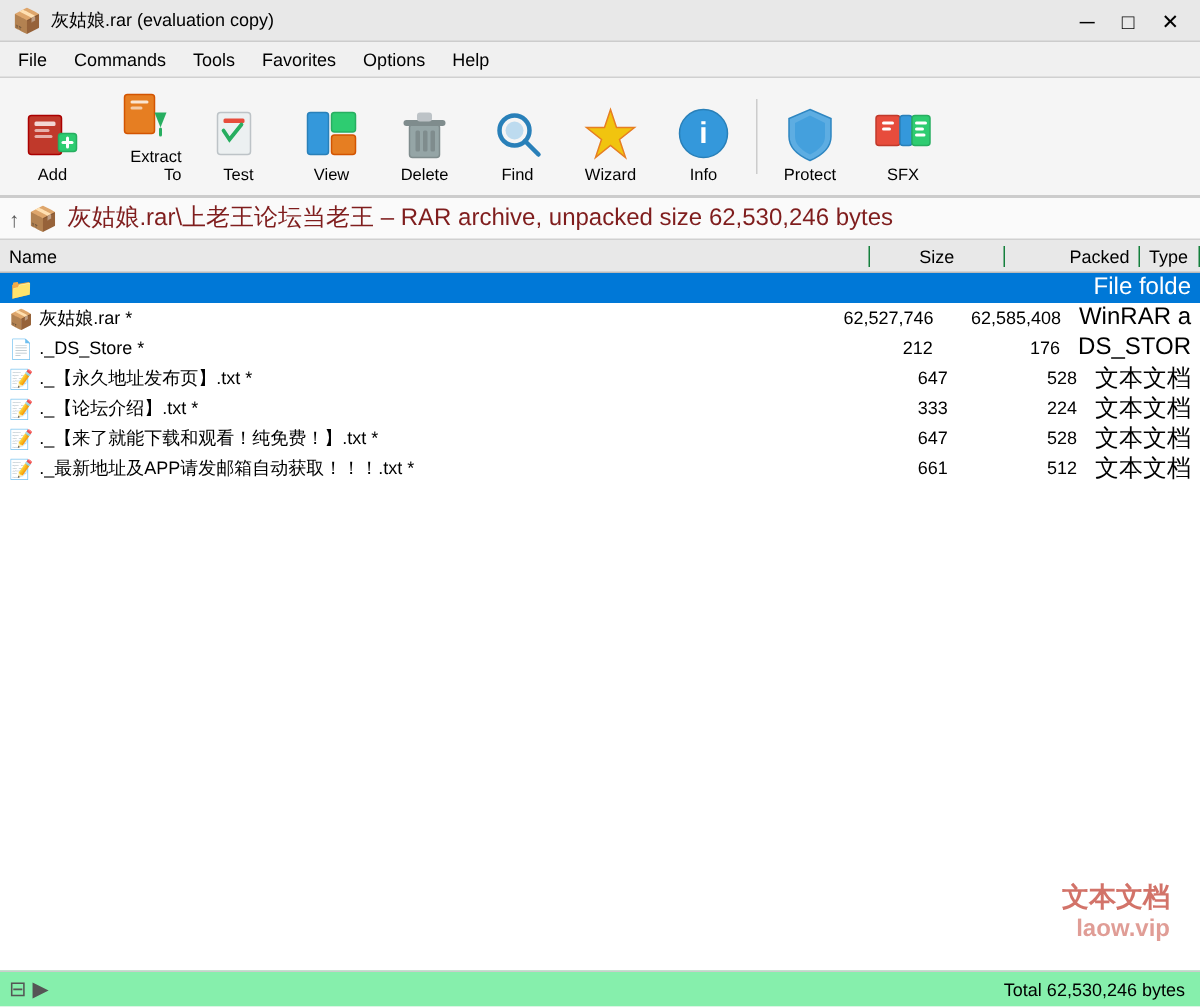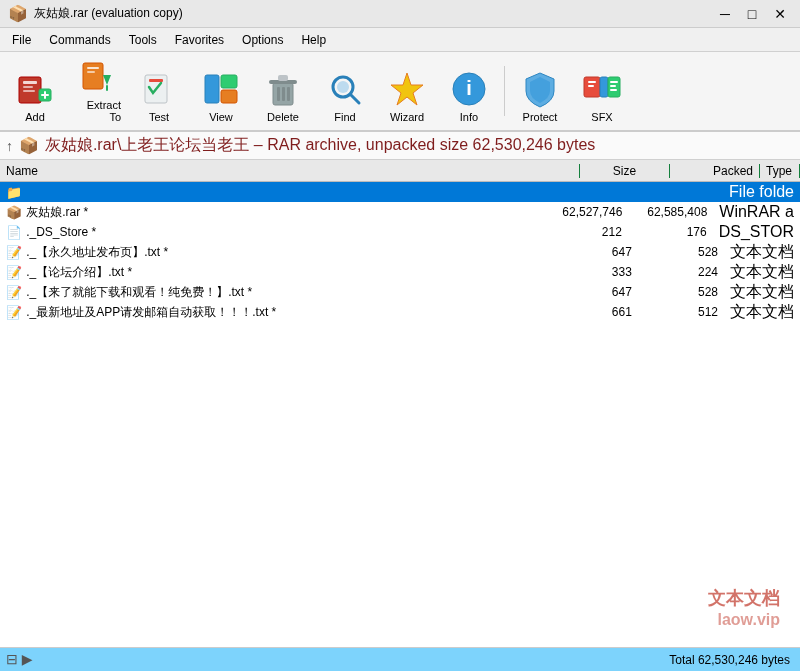--- a/index.html
+++ b/index.html
@@ -197,21 +197,21 @@
       line-height: 1.3;
     }
     #watermark .sub {
       font-size: 16px;
       color: #c0392b;
       opacity: 0.7;
     }
 
     
     #status-bar {
-      background: #7dd3fc;
+      background: #86efac;
       border-top: 1px solid #ccc;
       padding: 3px 10px;
       font-size: 12px;
       height: 24px;
       display: flex;
       align-items: center;
       justify-content: flex-end;
     }
 
     

